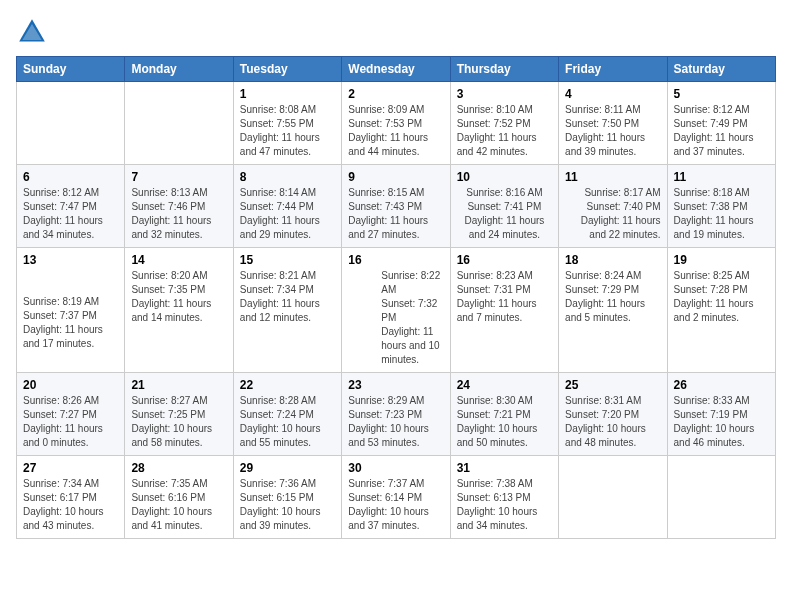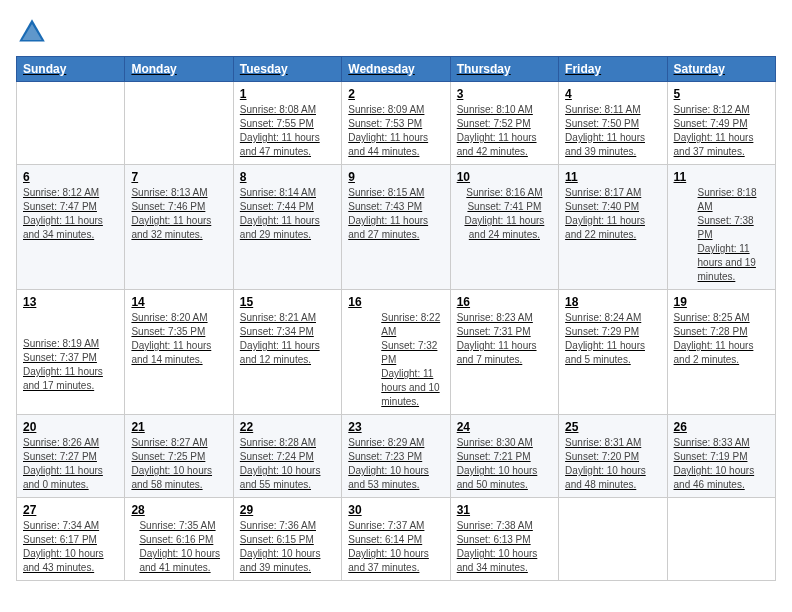--- a/index.html
+++ b/index.html
@@ -41,21 +41,20 @@
       color: #333;
     }
     .location {
       font-size: 15px;
       color: #555;
     }
     .calendar {
       width: 100%;
       border-collapse: collapse;
       font-size: 11px;
-      text-decoration: underline;
     }
     .calendar th {
       background: #3a7abf;
       color: #fff;
       text-align: left;
       padding: 5px 6px;
       font-size: 12px;
       font-weight: bold;
       border: 1px solid #2a5a9f;
     }
@@ -181,27 +180,27 @@
 Daylight: 11 hours and 27 minutes.</div>
         </td>
         <td>
           <span class="day-num">10</span>
           <div class="day-info" style="white-space: pre-line; text-align: center;">Sunrise: 8:16 AM
 Sunset: 7:41 PM
 Daylight: 11 hours and 24 minutes.</div>
         </td>
         <td>
           <span class="day-num">11</span>
-          <div class="day-info" style="white-space: pre-line;">Sunrise: 8:17 AM
+          <div class="day-info" style="white-space: pre-line; text-align: right;">Sunrise: 8:17 AM
 Sunset: 7:40 PM
 Daylight: 11 hours and 22 minutes.</div>
         </td>
         <td>
           <span class="day-num">11</span>
-          <div class="day-info" style="white-space: pre-line; margin-left: 24px;">Sunrise: 8:18 AM
+          <div class="day-info" style="white-space: pre-line;">Sunrise: 8:18 AM
 Sunset: 7:38 PM
 Daylight: 11 hours and 19 minutes.</div>
         </td>
       </tr>
       <tr>
         <td>
           <span class="day-num">13</span>
           <div class="day-info" style="white-space: pre-line; margin-top: 28px;">Sunrise: 8:19 AM
 Sunset: 7:37 PM
 Daylight: 11 hours and 17 minutes.</div>
@@ -289,21 +288,21 @@
       </tr>
       <tr>
         <td>
           <span class="day-num">27</span>
           <div class="day-info" style="white-space: pre-line;">Sunrise: 7:34 AM
 Sunset: 6:17 PM
 Daylight: 10 hours and 43 minutes.</div>
         </td>
         <td>
           <span class="day-num">28</span>
-          <div class="day-info" style="white-space: pre-line; margin-left: 8px;">Sunrise: 7:35 AM
+          <div class="day-info" style="white-space: pre-line;">Sunrise: 7:35 AM
 Sunset: 6:16 PM
 Daylight: 10 hours and 41 minutes.</div>
         </td>
         <td>
           <span class="day-num">29</span>
           <div class="day-info" style="white-space: pre-line;">Sunrise: 7:36 AM
 Sunset: 6:15 PM
 Daylight: 10 hours and 39 minutes.</div>
         </td>
         <td>

